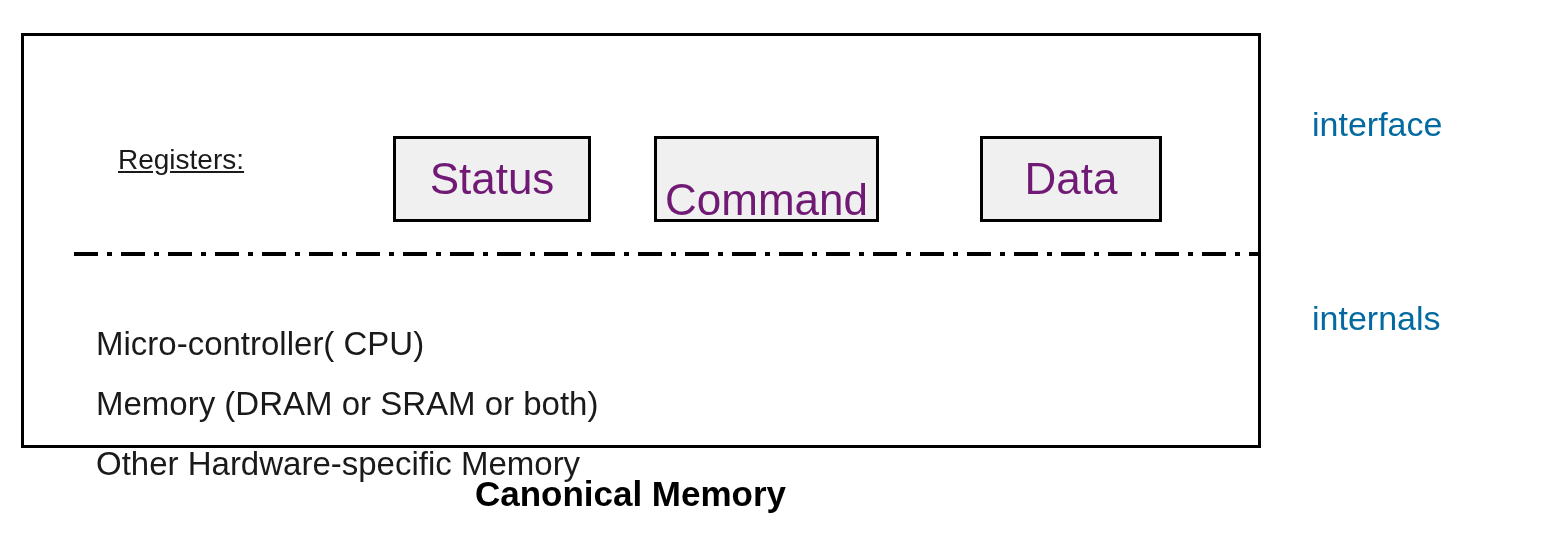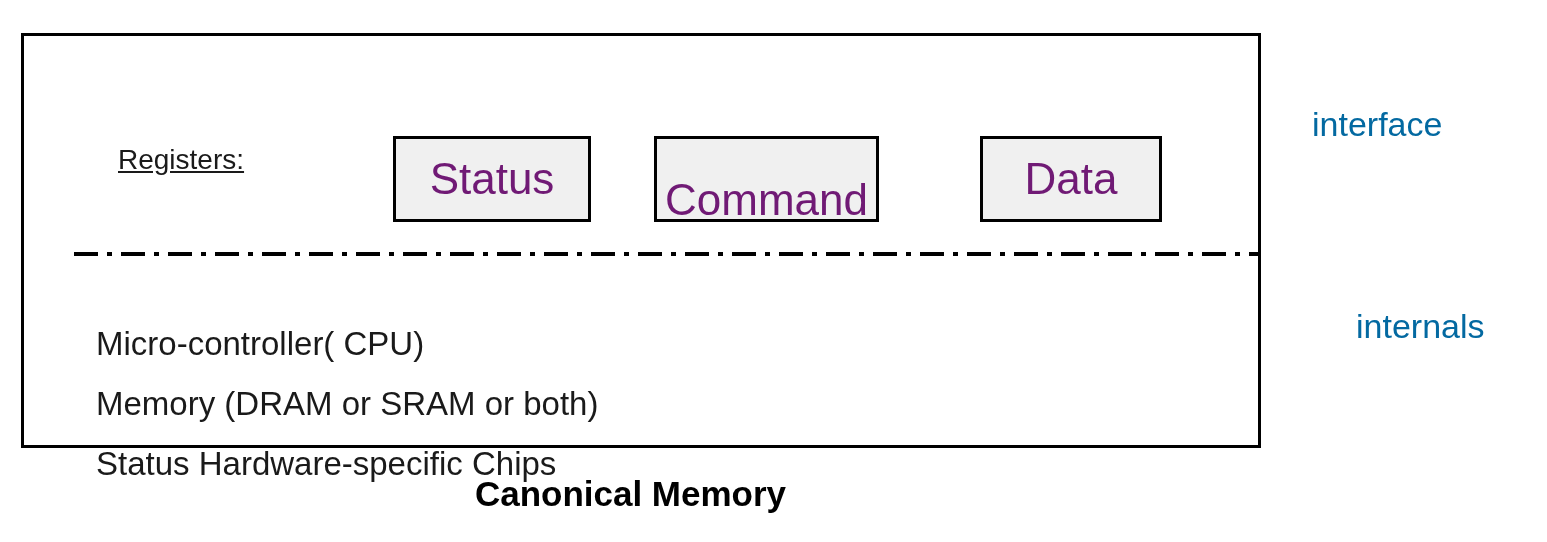--- a/index.html
+++ b/index.html
@@ -103,21 +103,21 @@
 
   
   .side-label {
     position: absolute;
     font-size: 34px;
     line-height: 40px;
     color: #0369a1;
     white-space: nowrap;
   }
   .side-interface { left: 1312px; top: 104px; }
-  .side-internals { left: 1312px; top: 306px; margin-left: 44px; }
+  .side-internals { left: 1312px; top: 298px; }
 
   
   .caption {
     position: absolute;
     left: 0;
     top: 473px;
     width: 1261px;
     text-align: center;
     font-size: 35px;
     line-height: 42px;
@@ -144,21 +144,21 @@
 
     <div class="reg-box reg-data">
       <span class="reg-label">Data</span>
     </div>
 
     <div class="divider"></div>
 
     <div class="internals-list">
       <span class="int-line">Micro-controller( CPU)</span>
       <span class="int-line">Memory (DRAM or SRAM or both)</span>
-      <span class="int-line">Status Hardware-specific Chips</span>
+      <span class="int-line">Other Hardware-specific Memory</span>
     </div>
 
   </div>
 
   <span class="side-label side-interface">interface</span>
 
   <span class="side-label side-internals">internals</span>
 
   <div class="caption">Canonical Memory</div>
 

